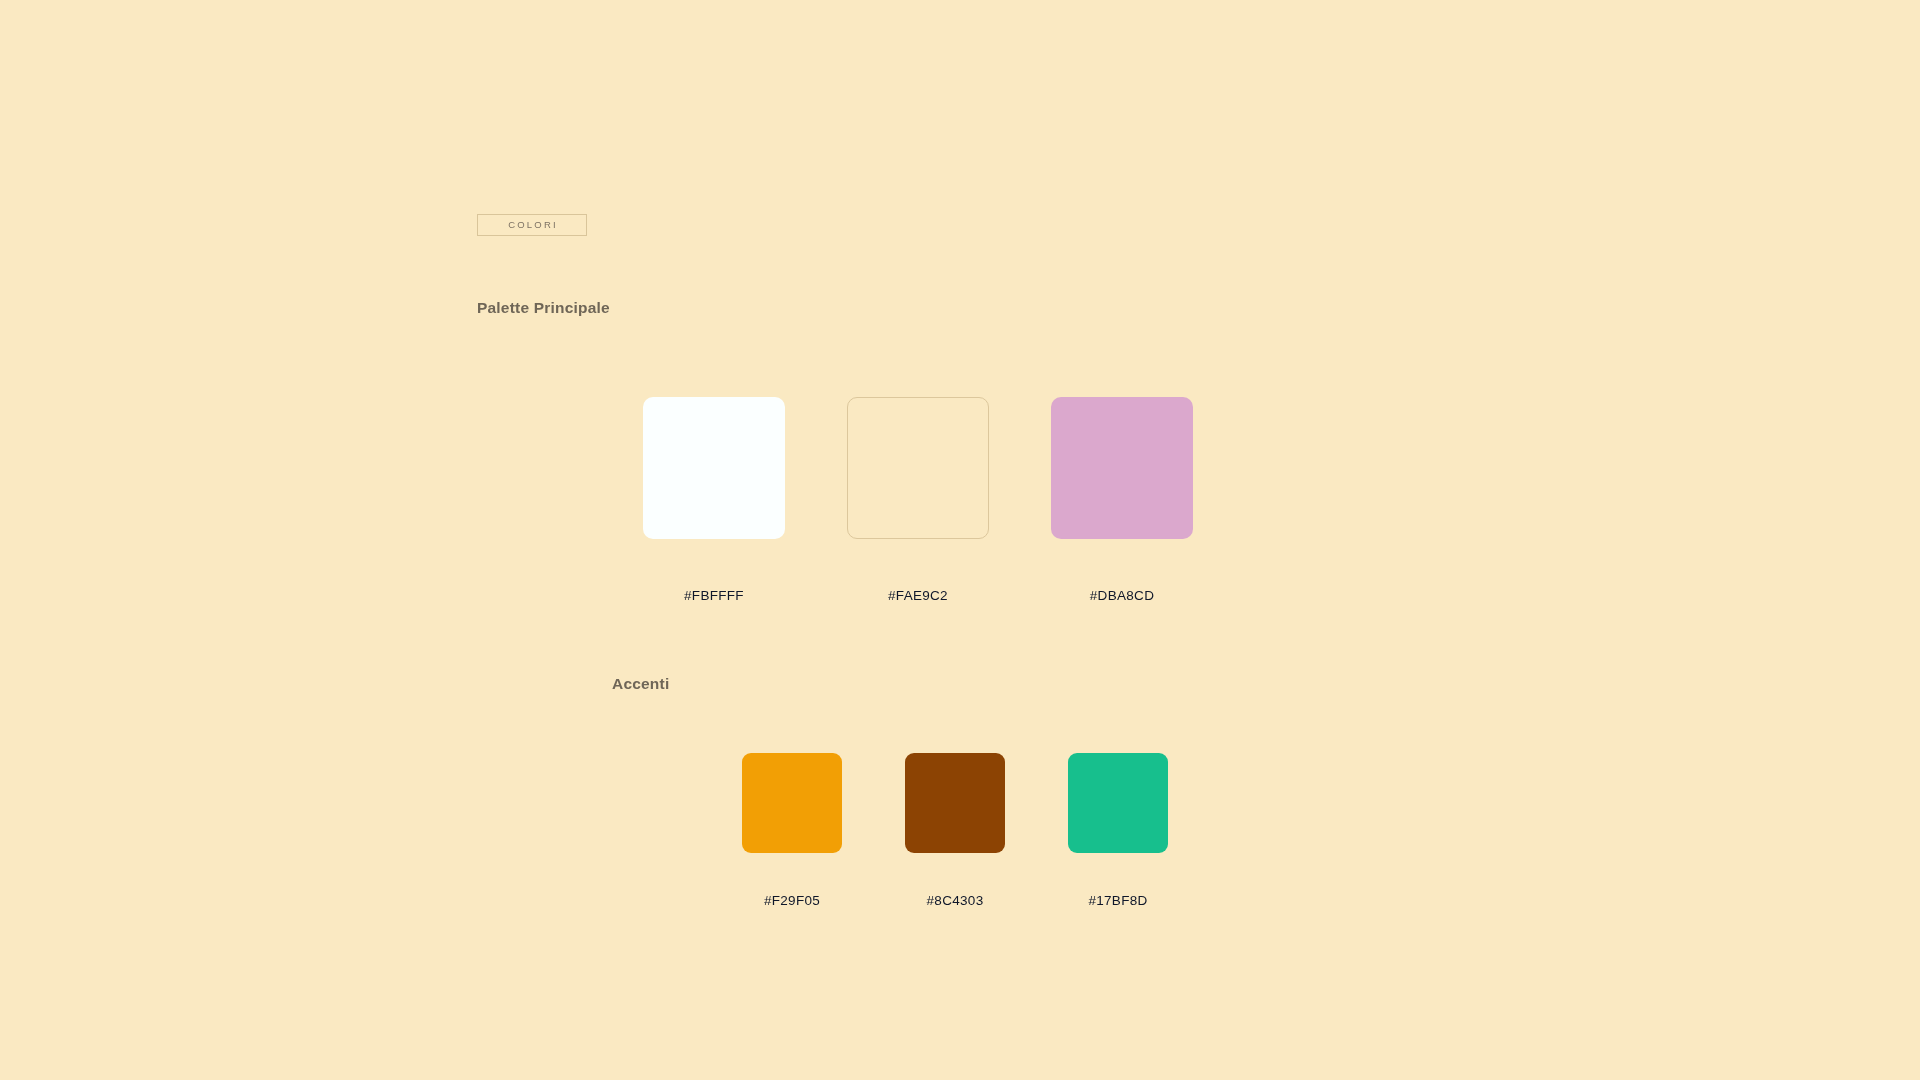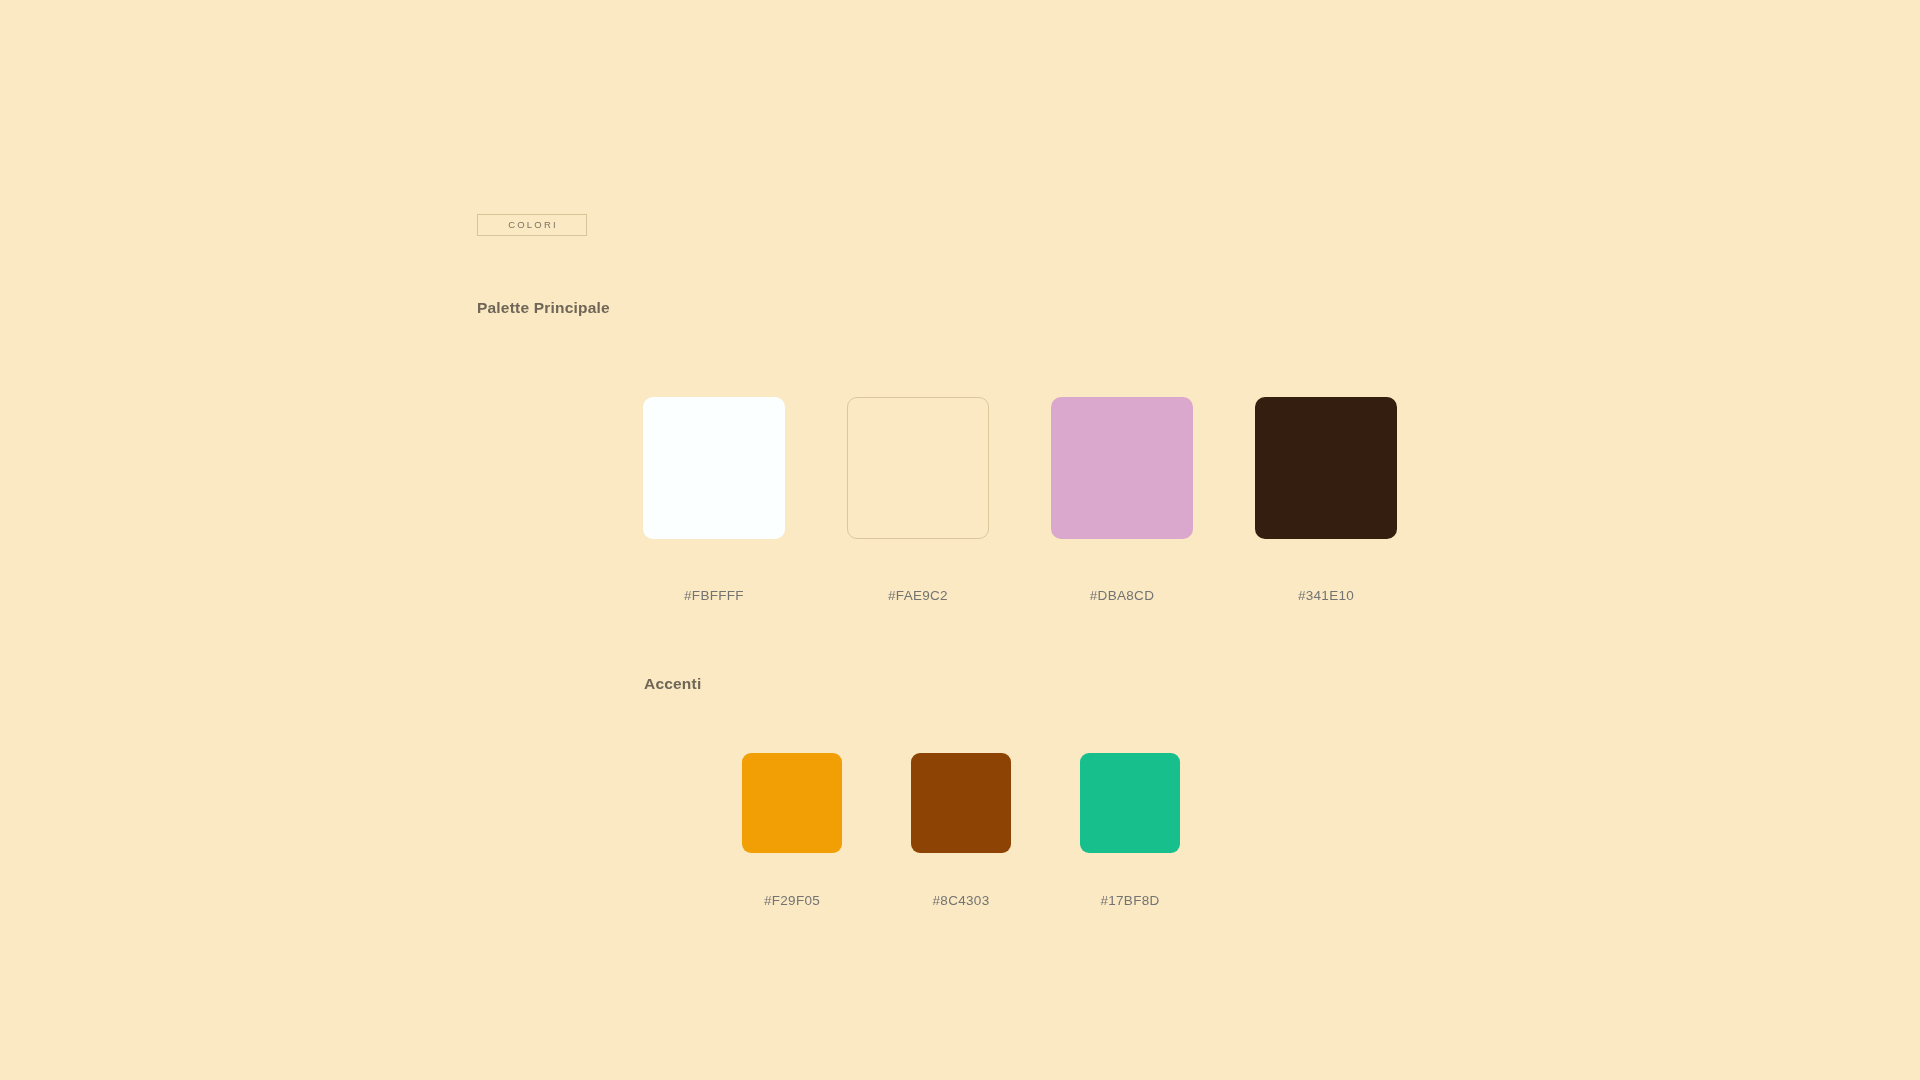--- a/index.html
+++ b/index.html
@@ -44,37 +44,37 @@
   .group-heading {
     position: absolute;
     font-size: 15.5px;
     color: #6f6657;
     letter-spacing: 0.2px;
     font-weight: 700;
     line-height: 1;
     white-space: nowrap;
   }
   .heading-principale { left: 441px; top: 264px; }
-  .heading-accenti    { left: 608px; top: 640px; }
+  .heading-accenti    { left: 576px; top: 640px; }
 
   
   .swatch-row {
     position: absolute;
     display: flex;
     align-items: flex-start;
   }
   .row-principale {
     left: 583px;
     top: 337px;
     gap: 14px;
   }
   .row-accenti {
     left: 682px;
     top: 693px;
-    gap: 21px;
+    gap: 15px;
   }
 
   .swatch-item {
     display: flex;
     flex-direction: column;
     align-items: center;
   }
 
   .swatch-chip {
     border-radius: 10px;
@@ -89,21 +89,21 @@
     height: 100px;
     border-radius: 9px;
   }
 
   .swatch-chip.bordered {
     border: 1px solid #dcc79c;
   }
 
   .swatch-label {
     font-size: 13.5px;
-    color: #737373;
+    color: #0f172a;
     letter-spacing: 0.3px;
     line-height: 1;
     white-space: nowrap;
   }
   .row-principale .swatch-label { margin-top: 38px; }
   .row-accenti .swatch-label    { margin-top: 29px; }
 </style>
 </head>
 <body>
 
@@ -119,24 +119,20 @@
       <div class="swatch-label">#FBFFFF</div>
     </div>
     <div class="swatch-item">
       <div class="swatch-chip bordered" style="background: rgb(250, 233, 194);"></div>
       <div class="swatch-label">#FAE9C2</div>
     </div>
     <div class="swatch-item">
       <div class="swatch-chip" style="background: rgb(219, 168, 205);"></div>
       <div class="swatch-label">#DBA8CD</div>
     </div>
-    <div class="swatch-item">
-      <div class="swatch-chip" style="background: rgb(52, 30, 16);"></div>
-      <div class="swatch-label">#341E10</div>
-    </div>
   </div>
 
 <div class="group-heading heading-accenti">Accenti</div>
 
 <div class="swatch-row row-accenti" id="row-accenti">
     <div class="swatch-item">
       <div class="swatch-chip" style="background: rgb(242, 159, 5);"></div>
       <div class="swatch-label">#F29F05</div>
     </div>
     <div class="swatch-item">

